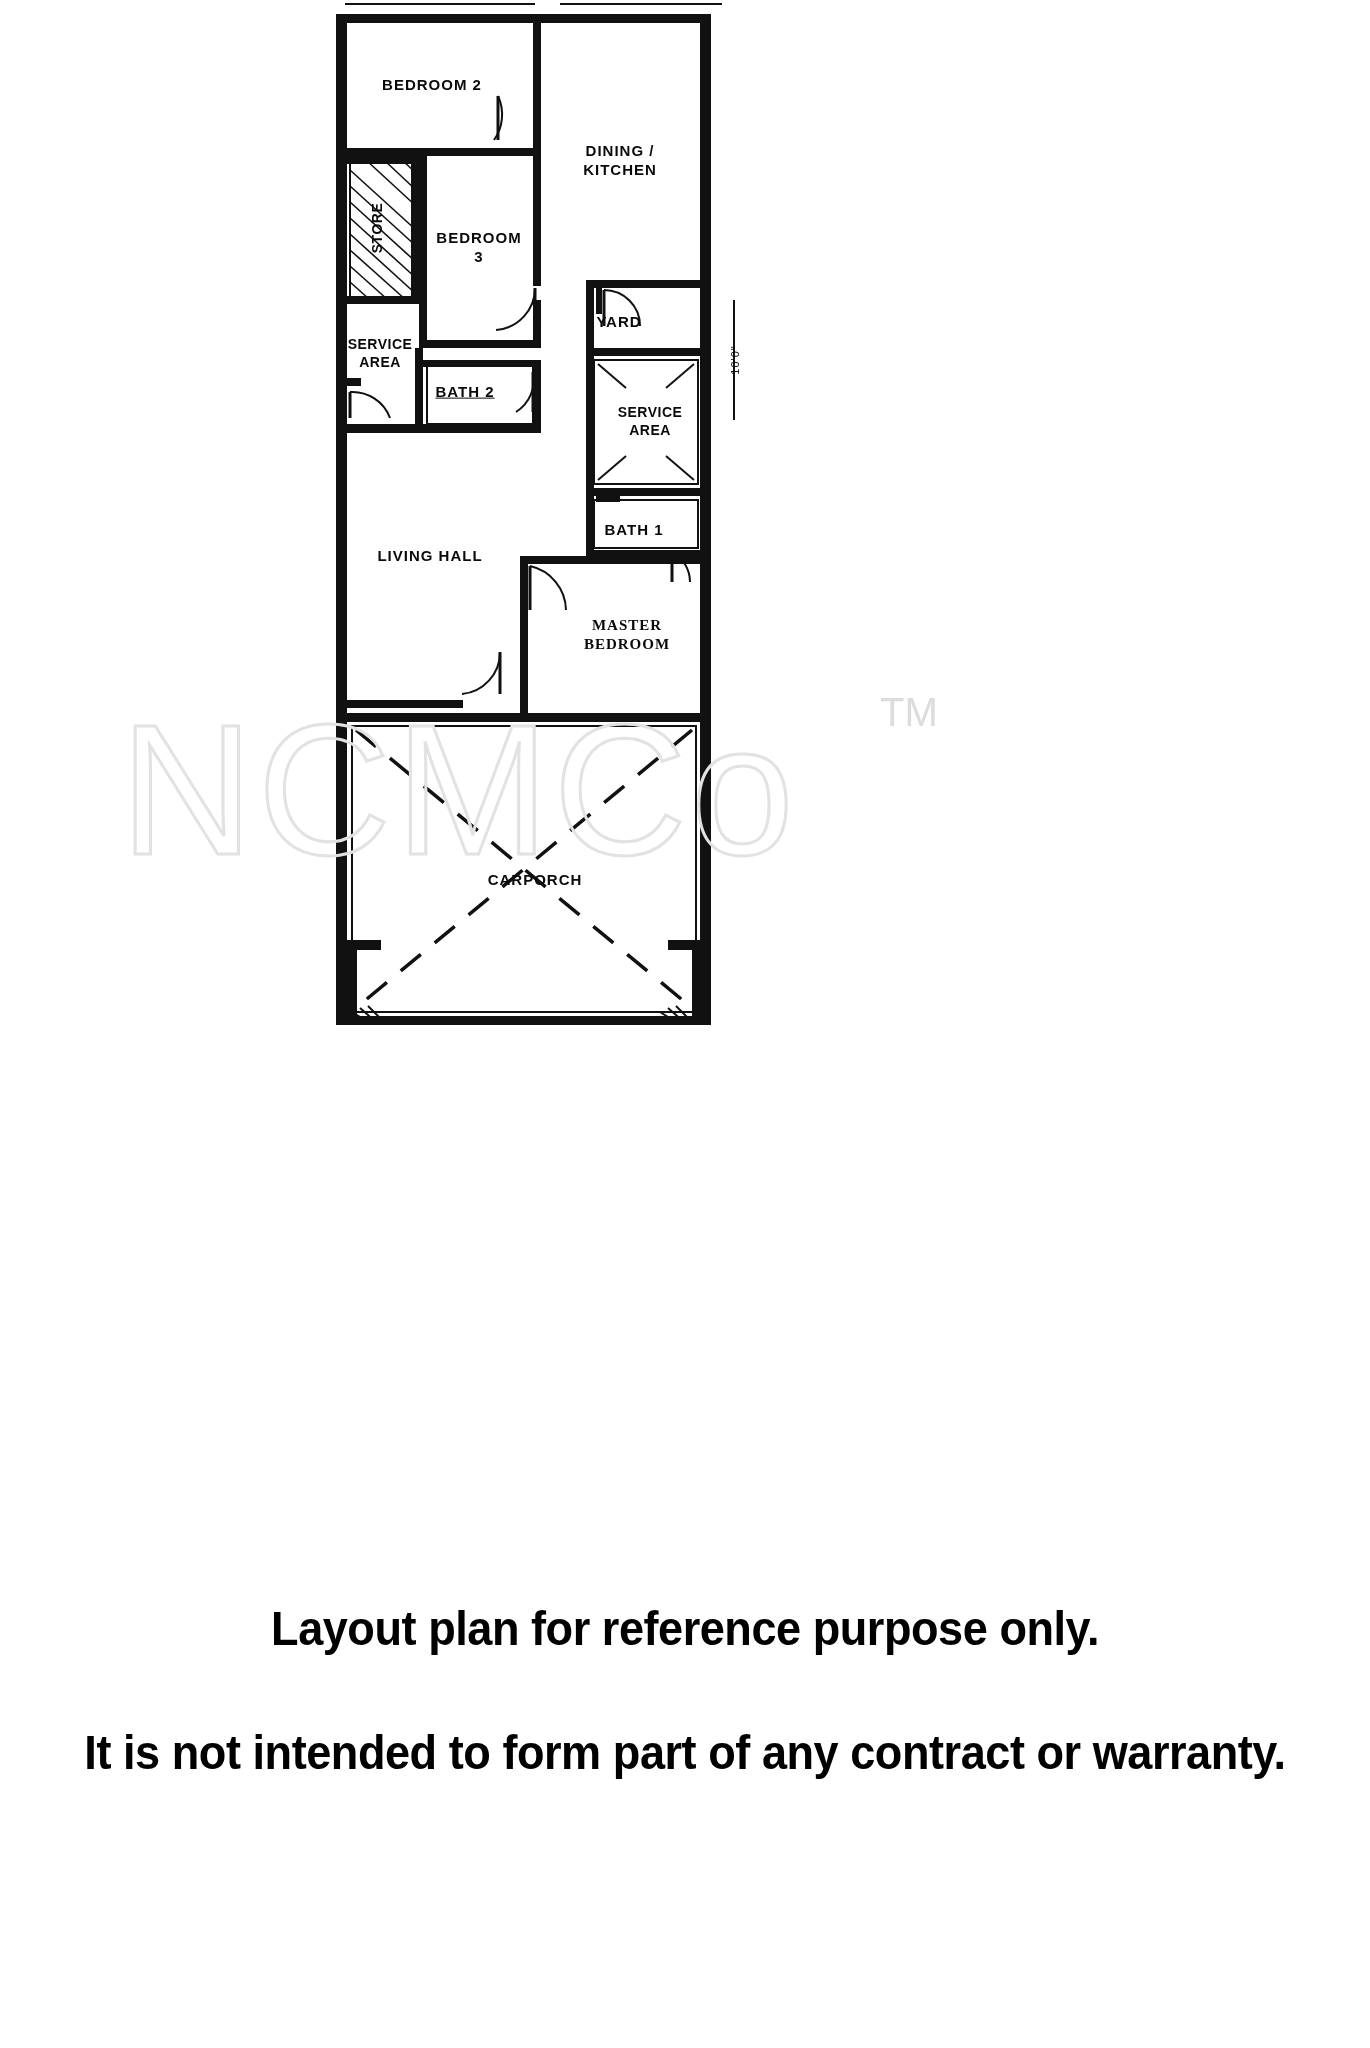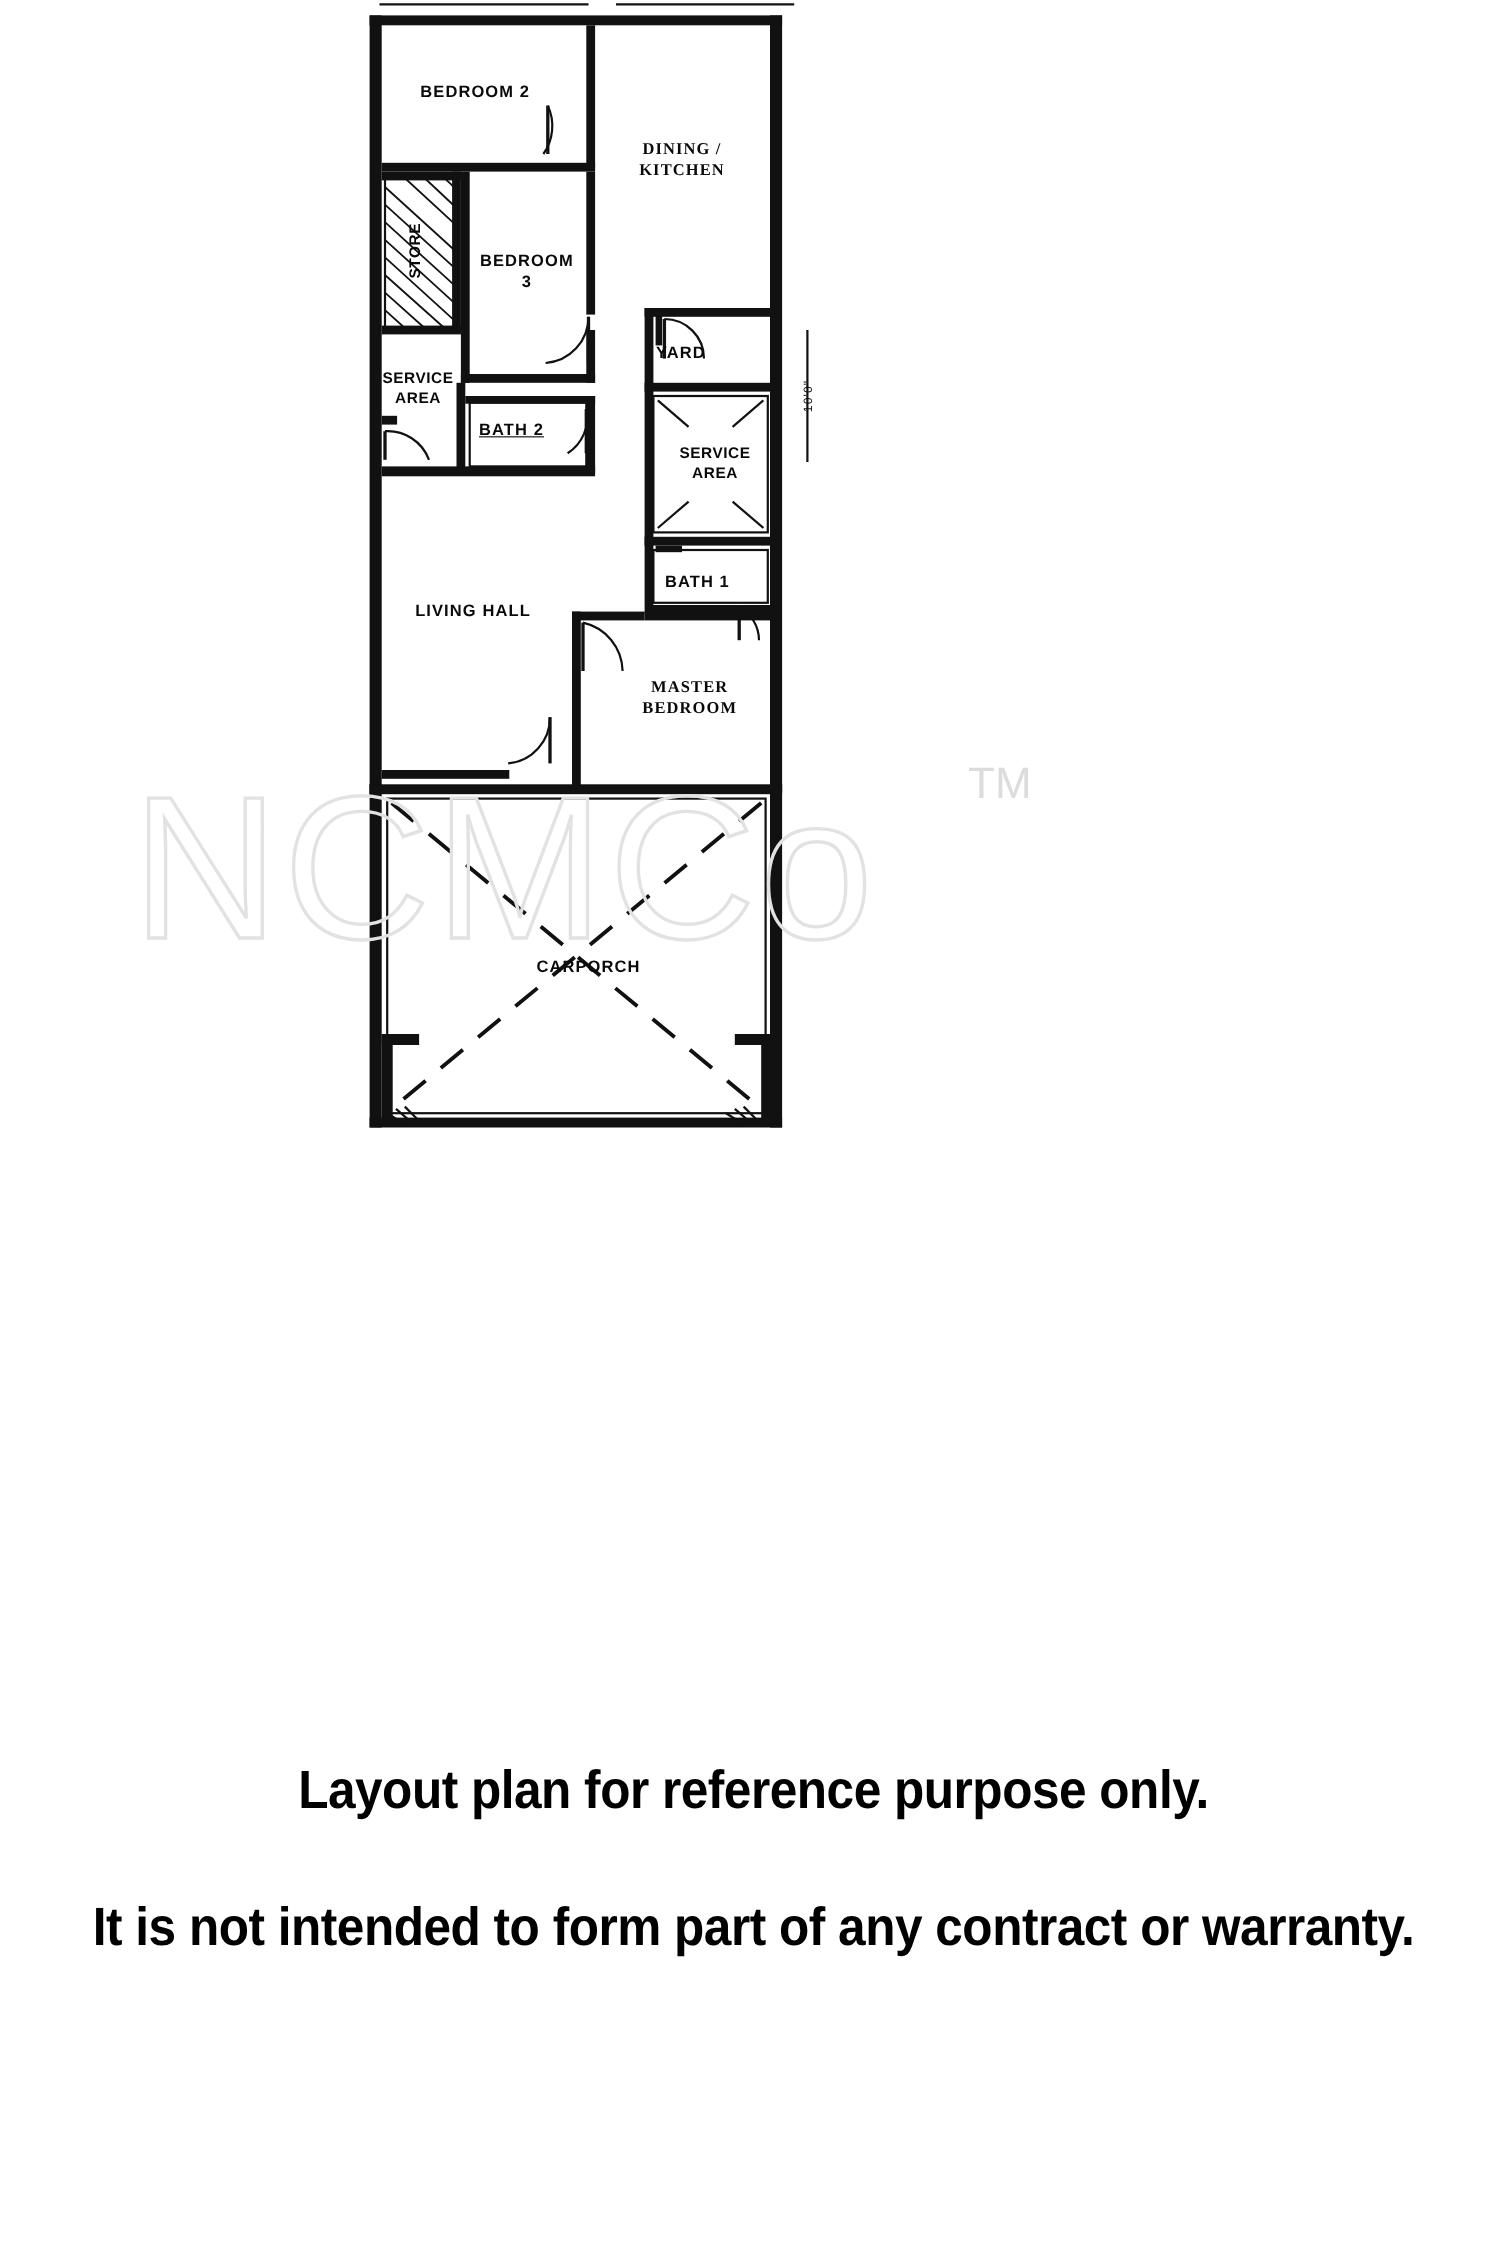--- a/index.html
+++ b/index.html
@@ -252,21 +252,21 @@
 
     <line class="thin" x1="734" y1="300" x2="734" y2="420" stroke-width="1.6"></line>
   </svg>
 
   <div id="watermark">
     <div class="wm-text">NCMCo</div>
     <div class="wm-tm">TM</div>
   </div>
 
   <div class="room-label" style="left:432px; top:85px;">BEDROOM 2</div>
-  <div class="room-label" style="left:620px; top:146px;font-family:Liberation Serif, serif;">DINING /
+  <div class="room-label" style="left:620px; top:161px;">DINING /
 KITCHEN</div>
   <div class="room-label small rot90" style="left:378px; top:228px;">STORE</div>
   <div class="room-label" style="left:479px; top:248px;">BEDROOM
 3</div>
   <div class="room-label" style="left:619px; top:322px;">YARD</div>
   <div class="room-label small" style="left:380px; top:353px;">SERVICE
 AREA</div>
   <div class="room-label" style="left:465px; top:392px;text-decoration:underline;">BATH 2</div>
   <div class="room-label small" style="left:650px; top:421px;">SERVICE
 AREA</div>

